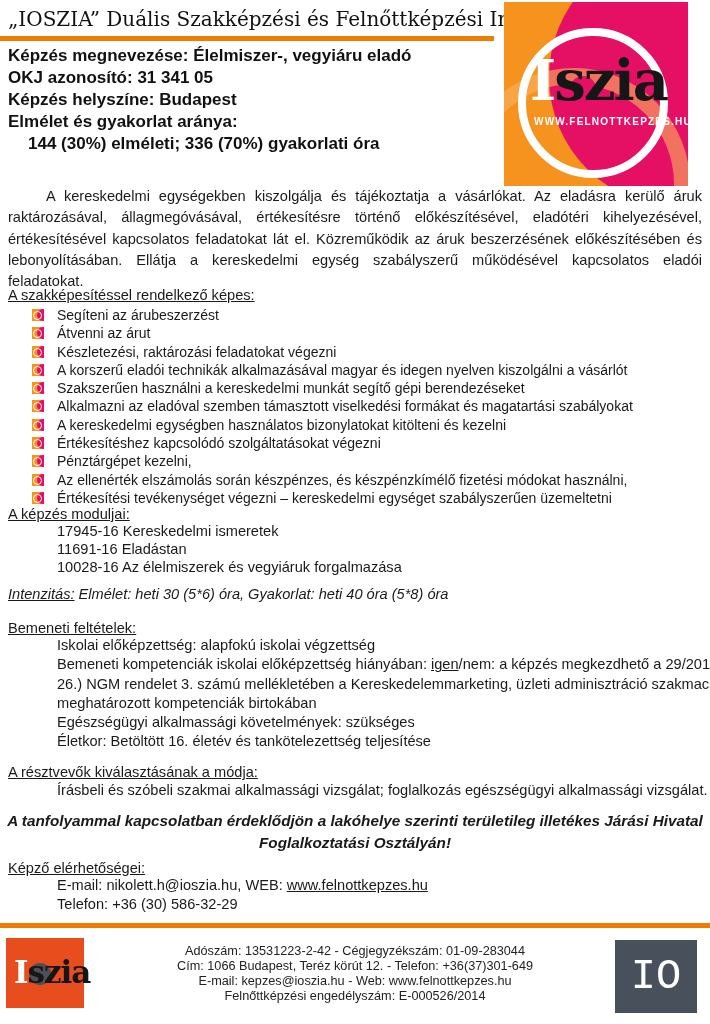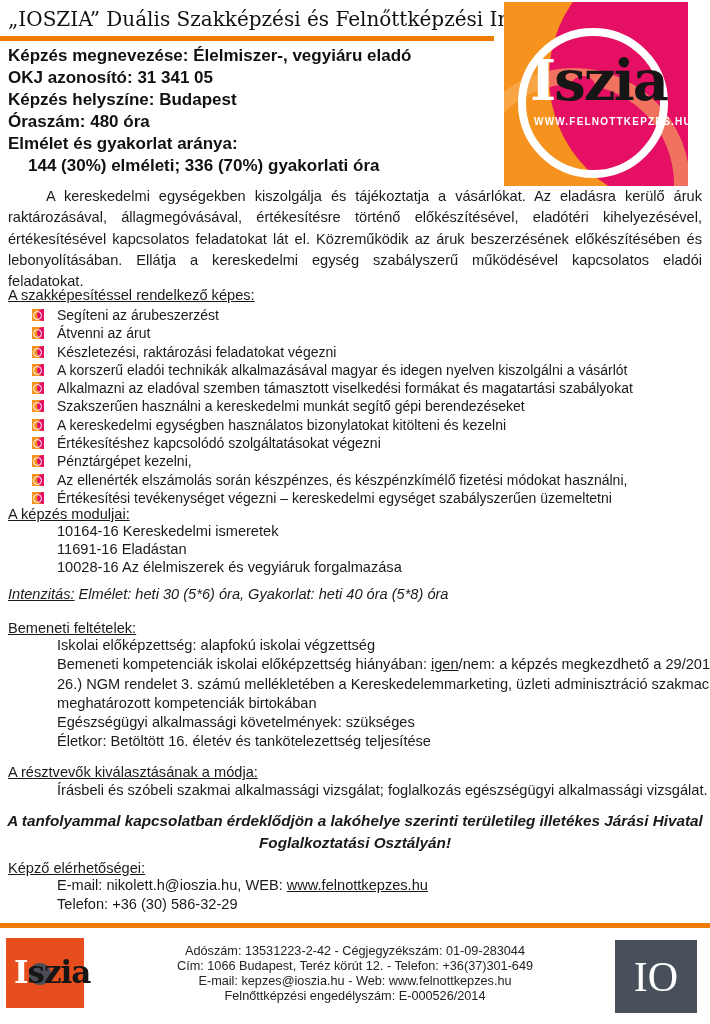--- a/index.html
+++ b/index.html
@@ -69,21 +69,21 @@
   .f-logo-left{left:6px;top:938px;width:78px;height:70px;}
   .f-logo-left .o-disc{position:absolute;left:23px;top:25px;width:22px;height:22px;border-radius:50%;background:#4e4e58;}
   .f-logo-left .txt{position:absolute;left:8px;top:16px;font-family:"DejaVu Serif",serif;font-weight:bold;
                     font-size:31px;line-height:36px;letter-spacing:-1px;}
   .f-logo-left .txt .li{color:#fff;}
   .f-logo-left .txt .lrest{color:#161616;}
   .f-center{left:20px;top:944px;width:670px;text-align:center;color:#222;}
   .f-line1{font-family:"DejaVu Serif",serif;font-size:13.6px;line-height:16px;}
   .f-line{font-size:12.7px;line-height:15px;}
   .f-logo-right{left:615px;top:940px;width:82px;height:73px;display:flex;align-items:center;justify-content:center;}
-  .f-logo-right span{color:#fff;font-family:Liberation Serif, serif;font-size:42px;}
+  .f-logo-right span{color:#fff;font-family:Liberation Mono, monospace;font-size:42px;}
 </style>
 </head>
 <body>
 
 <div class="page">
 
   <div class="abs doc-title">„IOSZIA” Duális Szakképzési és Felnőttképzési Intézmény</div>
   <div class="abs header-rule" style="background:#ee7c00;"></div>
 
   <div class="abs logo" style="background:#f6921e;">
@@ -92,21 +92,20 @@
     <div class="ring"></div>
     <div class="dot" style="background:#e50f63;"></div>
     <div class="word"><span class="li">I</span><span class="lrest">szia</span></div>
     <div class="url">WWW.FELNOTTKEPZES.HU</div>
   </div>
 
   <div class="abs info">
     <div>Képzés megnevezése: Élelmiszer-, vegyiáru eladó</div>
     <div>OKJ azonosító: 31 341 05</div>
     <div>Képzés helyszíne: Budapest</div>
-    <div>Óraszám: 480 óra</div>
     <div>Elmélet és gyakorlat aránya:</div>
     <div class="indent">144 (30%) elméleti; 336 (70%) gyakorlati óra</div>
   </div>
 
   <div class="abs short-desc">
     <p>A kereskedelmi egységekben kiszolgálja és tájékoztatja a vásárlókat. Az eladásra kerülő áruk raktározásával, állagmegóvásával, értékesítésre történő előkészítésével, eladótéri kihelyezésével, értékesítésével kapcsolatos feladatokat lát el. Közreműködik az áruk beszerzésének előkészítésében és lebonyolításában. Ellátja a kereskedelmi egység szabályszerű működésével kapcsolatos eladói feladatokat.</p>
   </div>
 
   <div class="abs skills">
     <div class="sec-h">A szakképesítéssel rendelkező képes:</div>
@@ -123,25 +122,25 @@
             <span class="b-circ" style="background:#e50f63;"></span>
             <span class="b-ring"></span>
           </span><span>Készletezési, raktározási feladatokat végezni</span></div>
       <div class="skill-row"><span class="bullet-ico" style="background:#f6921e;">
             <span class="b-circ" style="background:#e50f63;"></span>
             <span class="b-ring"></span>
           </span><span>A korszerű eladói technikák alkalmazásával magyar és idegen nyelven kiszolgálni a vásárlót</span></div>
       <div class="skill-row"><span class="bullet-ico" style="background:#f6921e;">
             <span class="b-circ" style="background:#e50f63;"></span>
             <span class="b-ring"></span>
+          </span><span>Szakszerűen használni a kereskedelmi munkát segítő gépi berendezéseket</span></div>
+      <div class="skill-row"><span class="bullet-ico" style="background:#f6921e;">
+            <span class="b-circ" style="background:#e50f63;"></span>
+            <span class="b-ring"></span>
           </span><span>Alkalmazni az eladóval szemben támasztott viselkedési formákat és magatartási szabályokat</span></div>
-      <div class="skill-row"><span class="bullet-ico" style="background:#f6921e;">
-            <span class="b-circ" style="background:#e50f63;"></span>
-            <span class="b-ring"></span>
-          </span><span>Szakszerűen használni a kereskedelmi munkát segítő gépi berendezéseket</span></div>
       <div class="skill-row"><span class="bullet-ico" style="background:#f6921e;">
             <span class="b-circ" style="background:#e50f63;"></span>
             <span class="b-ring"></span>
           </span><span>A kereskedelmi egységben használatos bizonylatokat kitölteni és kezelni</span></div>
       <div class="skill-row"><span class="bullet-ico" style="background:#f6921e;">
             <span class="b-circ" style="background:#e50f63;"></span>
             <span class="b-ring"></span>
           </span><span>Értékesítéshez kapcsolódó szolgáltatásokat végezni</span></div>
       <div class="skill-row"><span class="bullet-ico" style="background:#f6921e;">
             <span class="b-circ" style="background:#e50f63;"></span>
@@ -153,21 +152,21 @@
           </span><span>Az ellenérték elszámolás során készpénzes, és készpénzkímélő fizetési módokat használni,</span></div>
       <div class="skill-row"><span class="bullet-ico" style="background:#f6921e;">
             <span class="b-circ" style="background:#e50f63;"></span>
             <span class="b-ring"></span>
           </span><span>Értékesítési tevékenységet végezni –  kereskedelmi egységet szabályszerűen üzemeltetni</span></div>
     </div>
   </div>
 
   <div class="abs modules body-txt">
     <div class="sec-h">A képzés moduljai:</div>
-    <div class="ind m-line">10164-16 Kereskedelmi ismeretek</div>
+    <div class="ind m-line">17945-16 Kereskedelmi ismeretek</div>
     <div class="ind m-line">11691-16 Eladástan</div>
     <div class="ind m-line">10028-16 Az élelmiszerek és vegyiáruk forgalmazása</div>
   </div>
 
   <div class="abs intensity"><span class="u">Intenzitás:</span><span> Elmélet: heti 30 (5*6) óra, Gyakorlat: heti 40 óra (5*8) óra</span></div>
 
   <div class="abs entry body-txt">
     <div class="sec-h">Bemeneti feltételek:</div>
     <div class="ind e-line">Iskolai előképzettség: alapfokú iskolai végzettség</div>
     <div class="ind e-line nowrap"><span>Bemeneti kompetenciák iskolai előképzettség hiányában: </span><span class="u">igen</span><span>/nem: a képzés megkezdhető a 29/2016.</span></div>

